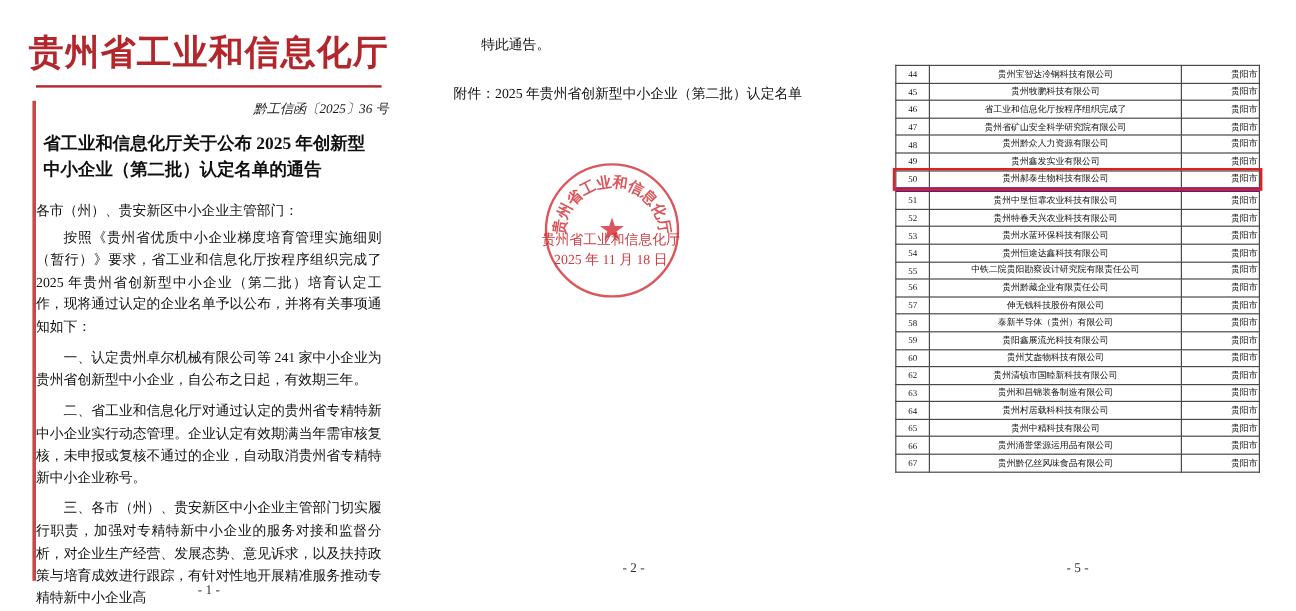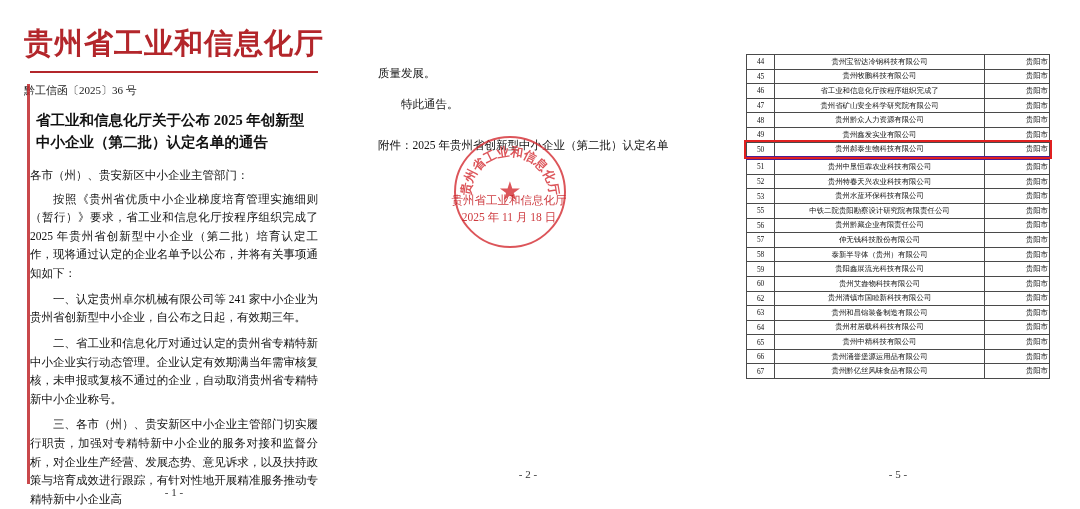--- a/index.html
+++ b/index.html
@@ -21,21 +21,21 @@
     font-size:29px;
     letter-spacing:1px;
     text-align:center;
     margin-top:10px;
     white-space:nowrap;
   }
   .doc1 .rule{
     height:2px;background:#b3262b;margin:7px 6px 0 6px;
   }
   .doc1 .docnum{
-    text-align:left;font-size:11px;color:#1a1a1a;margin-top:10px;
+    text-align:right;font-size:11px;color:#1a1a1a;margin-top:10px;font-style:italic;
   }
   .doc1 .title{
     text-align:left;font-weight:bold;font-size:14.5px;line-height:1.5;
     margin:12px 12px 0 12px;color:#111;
   }
   .doc1 .salute{
     font-size:11.5px;margin:14px 6px 0 6px;color:#111;
   }
   .doc1 p.body{
     font-size:11.5px;line-height:1.62;margin:7px 6px 0 6px;text-align:justify;color:#111;
@@ -111,21 +111,20 @@
     <div class="title">省工业和信息化厅关于公布 2025 年创新型中小企业（第二批）认定名单的通告</div>
     <div class="salute">各市（州）、贵安新区中小企业主管部门：</div>
     <p class="body">按照《贵州省优质中小企业梯度培育管理实施细则（暂行）》要求，省工业和信息化厅按程序组织完成了 2025 年贵州省创新型中小企业（第二批）培育认定工作，现将通过认定的企业名单予以公布，并将有关事项通知如下：</p>
     <p class="body">一、认定贵州卓尔机械有限公司等 241 家中小企业为贵州省创新型中小企业，自公布之日起，有效期三年。</p>
     <p class="body">二、省工业和信息化厅对通过认定的贵州省专精特新中小企业实行动态管理。企业认定有效期满当年需审核复核，未申报或复核不通过的企业，自动取消贵州省专精特新中小企业称号。</p>
     <p class="body">三、各市（州）、贵安新区中小企业主管部门切实履行职责，加强对专精特新中小企业的服务对接和监督分析，对企业生产经营、发展态势、意见诉求，以及扶持政策与培育成效进行跟踪，有针对性地开展精准服务推动专精特新中小企业高</p>
     <div class="pagenum">- 1 -</div>
   </div>
 
   <div class="doc2">
-    <div class="line l1">质量发展。</div>
     <div class="line l2">特此通告。</div>
     <div class="line l3">附件：2025 年贵州省创新型中小企业（第二批）认定名单</div>
 
     <div class="seal">
       <svg class="arc" viewBox="0 0 108 108">
         <defs>
             <path id="arcpath" d="M 14,58 A 40,40 0 0 1 94,58"></path>
           </defs>
         <text><textPath href="#arcpath" startOffset="50%" text-anchor="middle">贵州省工业和信息化厅</textPath></text>
       </svg>
@@ -186,20 +185,25 @@
             <td class="idx">52</td>
             <td class="name">贵州特春天兴农业科技有限公司</td>
             <td class="city">贵阳市</td>
           </tr>
           <tr>
             <td class="idx">53</td>
             <td class="name">贵州水蓝环保科技有限公司</td>
             <td class="city">贵阳市</td>
           </tr>
           <tr>
+            <td class="idx">54</td>
+            <td class="name">贵州恒途达鑫科技有限公司</td>
+            <td class="city">贵阳市</td>
+          </tr>
+          <tr>
             <td class="idx">55</td>
             <td class="name">中铁二院贵阳勘察设计研究院有限责任公司</td>
             <td class="city">贵阳市</td>
           </tr>
           <tr>
             <td class="idx">56</td>
             <td class="name">贵州黔藏企业有限责任公司</td>
             <td class="city">贵阳市</td>
           </tr>
           <tr>

